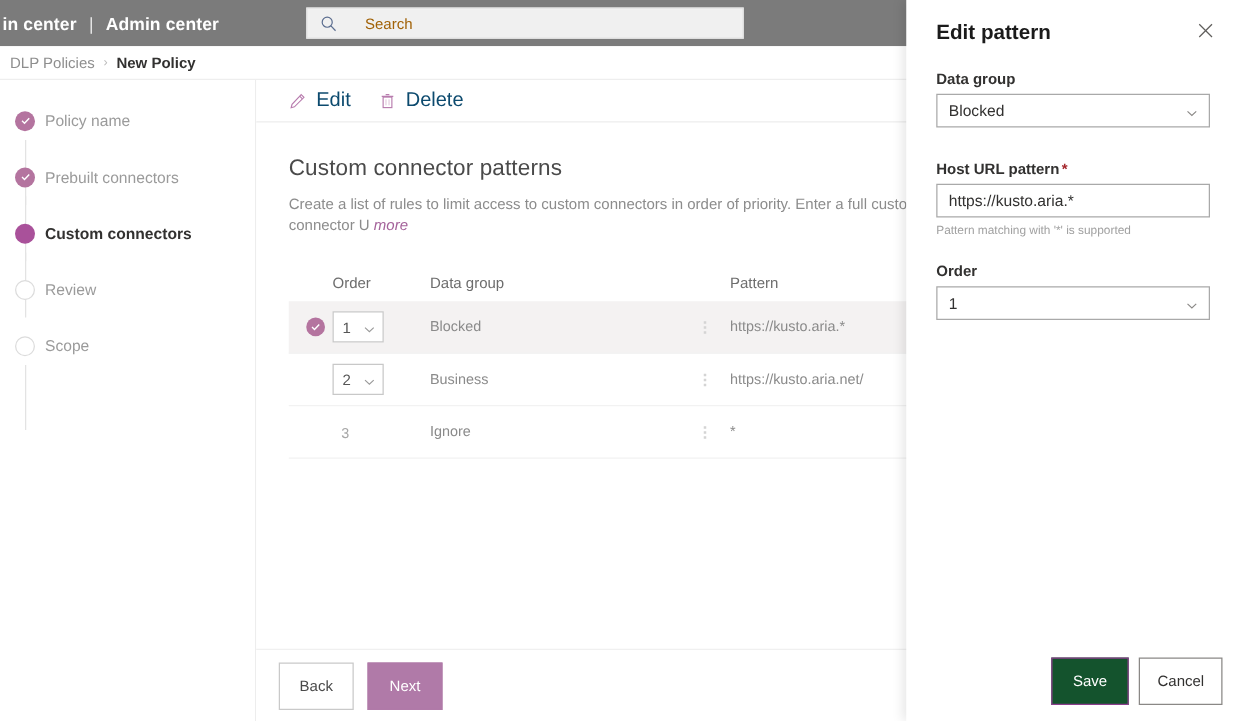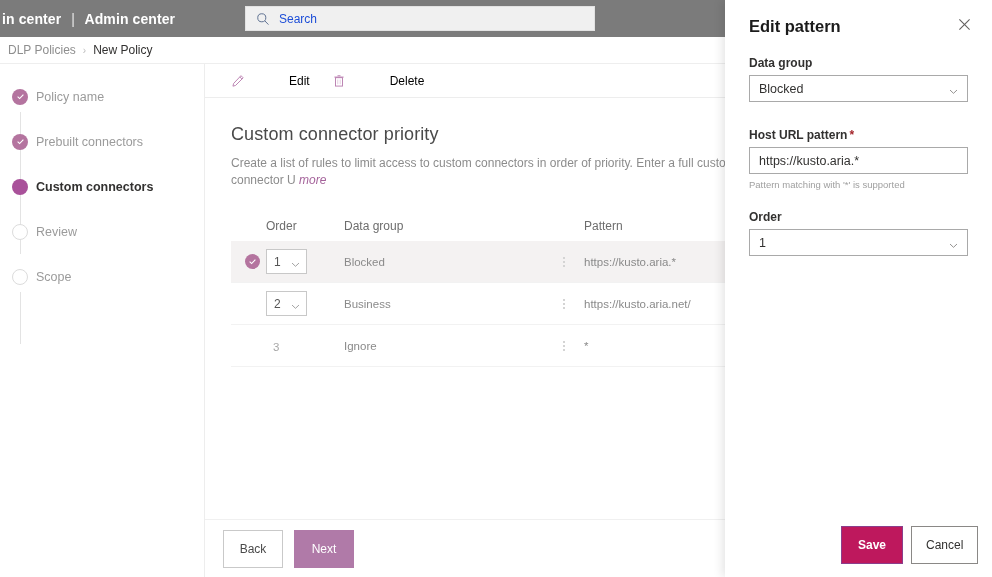--- a/index.html
+++ b/index.html
@@ -21,31 +21,31 @@
     margin-left: 2px; letter-spacing: .1px; white-space: nowrap;
   }
   .suitebar-sep { color: #e6e6e6; font-weight: 400; margin: 0 6px; }
   .searchbox {
     position: absolute; left: 245px; top: 6px; width: 350px; height: 25px;
     background: #f0f0f0; border: 1px solid #e2e2e2;
     display: flex; align-items: center; padding-left: 10px;
   }
   .search-icon { width: 14px; height: 14px; flex: 0 0 auto; }
   .search-placeholder {
-    font-size: 12px; color: #1d4ed8; margin-left: 9px; line-height: 1;
+    font-size: 12px; color: #a16207; margin-left: 22px; line-height: 1;
   }
 
   
   .breadcrumb {
     position: absolute; left: 0; top: 37px; width: 992px; height: 27px;
     background: #ffffff; display: flex; align-items: center;
     border-bottom: 1px solid #eeeeee;
   }
   .crumb { font-size: 12px; color: #8e8e8e; }
-  .crumb.current { color: #323130; font-weight: 400; }
+  .crumb.current { color: #323130; font-weight: 700; }
   .crumb-sep { font-size: 10px; color: #bdbdbd; margin: 0 7px; }
 
   
   .rail {
     position: absolute; left: 0; top: 64px; width: 205px; height: 513px;
     background: #ffffff; border-right: 1px solid #ededed;
   }
   .step { position: relative; height: 45px; display: flex; align-items: center; }
   .step .bullet {
     position: absolute; left: 12px; top: 50%; transform: translateY(-50%);
@@ -67,21 +67,21 @@
   .content {
     position: absolute; left: 205px; top: 64px; width: 787px; height: 513px;
     background: #ffffff;
   }
   .cmdbar {
     height: 34px; display: flex; align-items: center;
     border-bottom: 1px solid #ededed; padding-left: 26px;
   }
   .cmd { display: flex; align-items: center; margin-right: 22px; cursor: default; }
   .cmd .ico { width: 14px; height: 14px; margin-right: 8px; }
-  .cmd .txt { font-size: 12px; color: #000000; margin-left: 36px; }
+  .cmd .txt { font-size: 16px; color: #0c4a6e; }
 
   .panel-body { padding: 26px 26px 0 26px; }
   .page-title {
     font-size: 18px; color: #4a4a4a; font-weight: 400; letter-spacing: .1px;
   }
   .page-desc {
     margin-top: 10px; font-size: 12px; color: #8c8c8c; line-height: 17px;
     width: 560px;
   }
   .more-link { color: #a4629a; text-decoration: none; font-style: italic; }
@@ -158,21 +158,21 @@
   .ctl .val { font-size: 12.5px; color: #323130; flex: 1 1 auto; }
   .chev { width: 11px; height: 11px; flex: 0 0 auto; }
   .hint { font-size: 9.5px; color: #a0a0a0; margin-top: 5px; }
   .gap-lg { height: 26px; }
   .gap-md { height: 20px; }
 
   .flyout-footer {
     position: absolute; left: 0; bottom: 0; width: 267px; height: 64px;
     display: flex; align-items: center; padding-left: 116px;
   }
-  .btn-save { background: #be185d; color: #ffffff; border: 1px solid #8a3e8c; min-width: 62px; font-weight: bold; }
+  .btn-save { background: #14532d; color: #ffffff; border: 1px solid #8a3e8c; min-width: 62px; }
   .btn-cancel { background: #ffffff; border: 1px solid #8a8886; color: #323130; min-width: 62px; margin-left: 8px; }
 </style>
 </head>
 <body>
 
 <div id="app">
 
   <div class="suitebar">
     <span class="suitebar-brand">
       <span>in center</span>
@@ -258,21 +258,21 @@
             <line x1="6.3" y1="2" x2="9.7" y2="2" stroke="#b87cae" stroke-width="1.05"></line>
             <line x1="6.6" y1="6.3" x2="6.6" y2="11.7" stroke="#dcc0d6" stroke-width=".9"></line>
             <line x1="9.4" y1="6.3" x2="9.4" y2="11.7" stroke="#dcc0d6" stroke-width=".9"></line>
           </svg>
         </span>
         <span class="txt">Delete</span>
       </div>
     </div>
 
     <div class="panel-body">
-      <h1 class="page-title">Custom connector priority</h1>
+      <h1 class="page-title">Custom connector patterns</h1>
       <p class="page-desc">
         <span>Create a list of rules to limit access to custom connectors in order of priority. Enter a full custom connector U</span>
         <a class="more-link" href="#">more</a>
       </p>
 
       <div class="tbl">
         <div class="thead">
           <div class="col-check"></div>
           <div class="th col-order">Order</div>
           <div class="th col-group">Data group</div>

